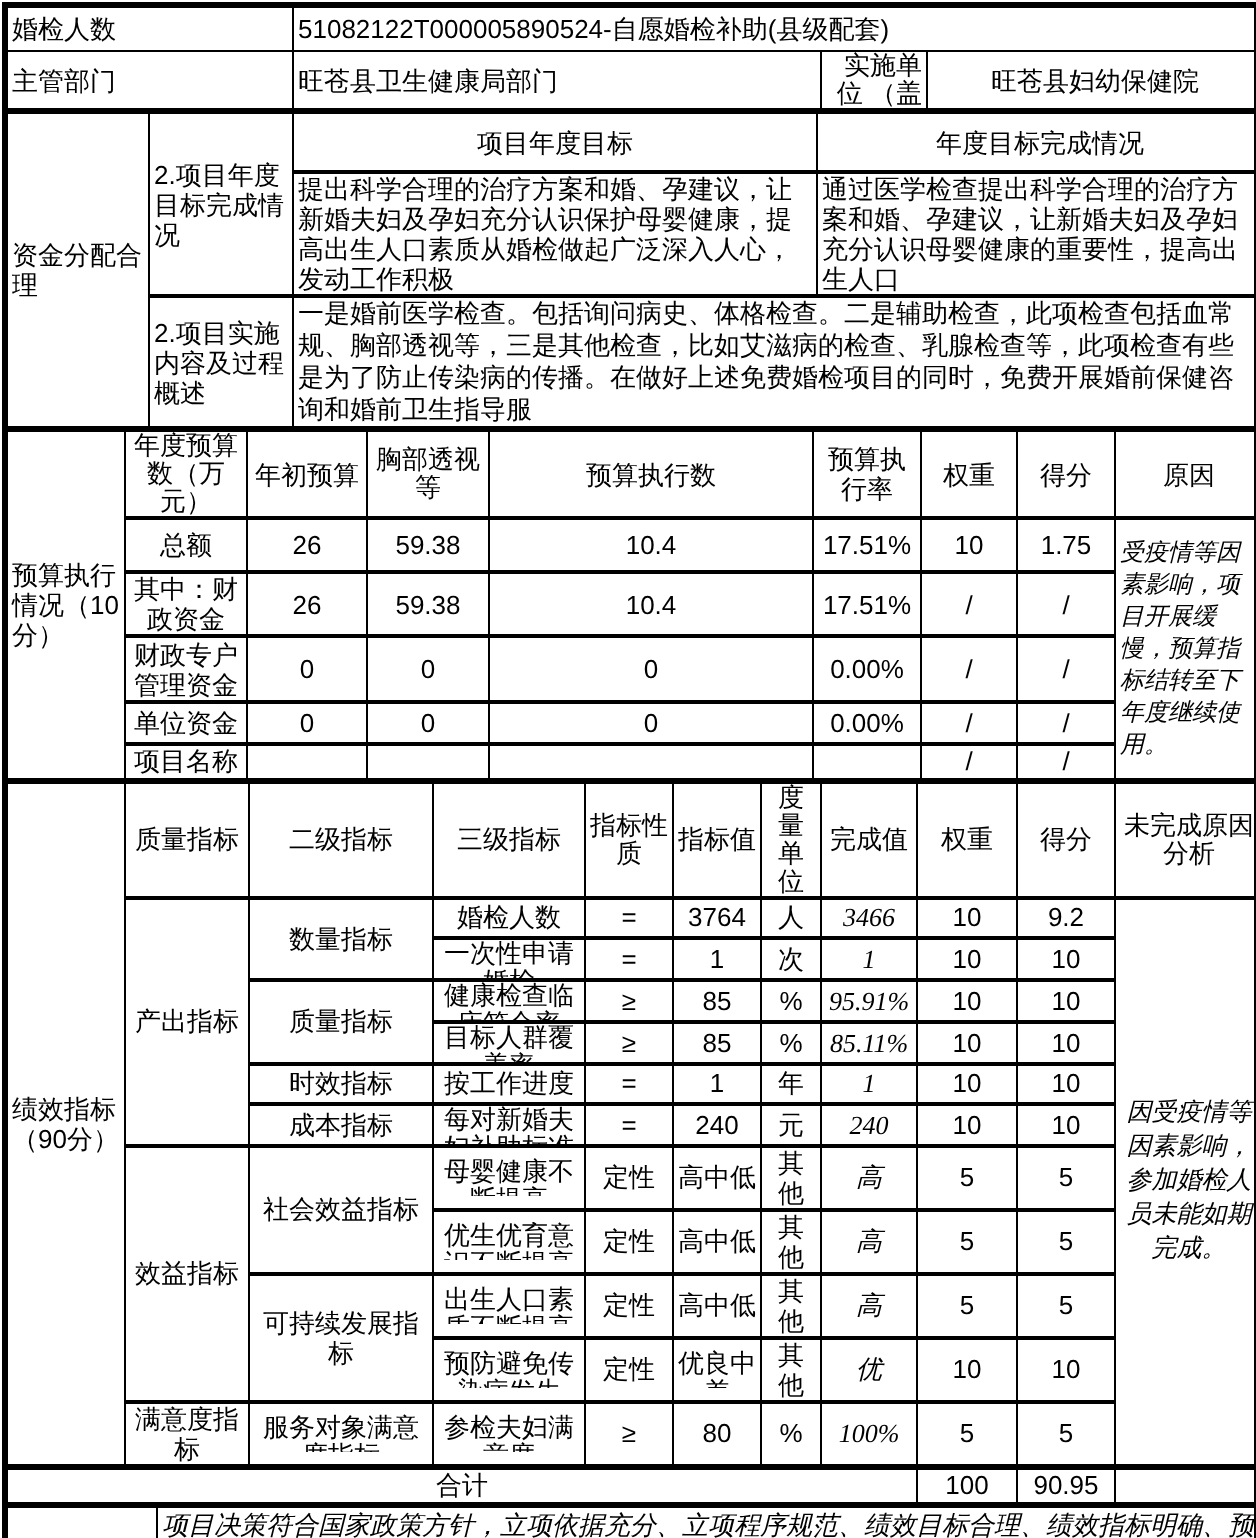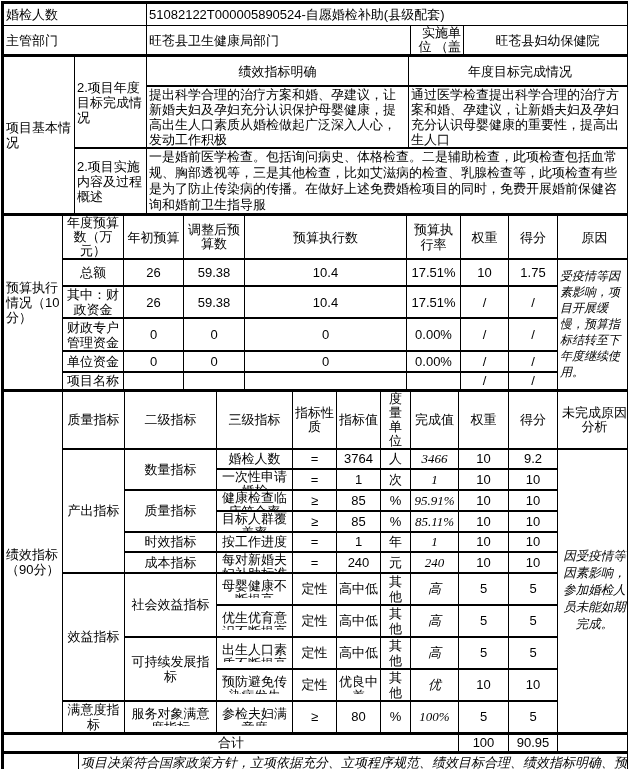--- a/index.html
+++ b/index.html
@@ -50,23 +50,23 @@
 
   <table class="sect">
     <colgroup>
         <col style="width:71px">
         <col style="width:72px">
         <col style="width:262px">
         <col style="width:223px">
       </colgroup>
     <tbody>
         <tr style="height:30px">
-      <td class="l" rowspan="3">项目基本情况</td>
+      <td class="l" rowspan="3">资金分配合理</td>
       <td class="l" rowspan="2">2.项目年度目标完成情况</td>
-      <td>绩效指标明确</td>
+      <td>项目年度目标</td>
       <td>年度目标完成情况</td>
     </tr>
     <tr style="height:45px">
       <td class="l goal">提出科学合理的治疗方案和婚、孕建议，让新婚夫妇及孕妇充分认识保护母婴健康，提高出生人口素质从婚检做起广泛深入人心，发动工作积极</td>
       <td class="l goal">通过医学检查提出科学合理的治疗方案和婚、孕建议，让新婚夫妇及孕妇充分认识母婴健康的重要性，提高出生人口</td>
     </tr>
     <tr style="height:48px">
       <td class="l">2.项目实施内容及过程概述</td>
       <td class="l" colspan="2" style="line-height:16px">一是婚前医学检查。包括询问病史、体格检查。二是辅助检查，此项检查包括血常规、胸部透视等，三是其他检查，比如艾滋病的检查、乳腺检查等，此项检查有些是为了防止传染病的传播。在做好上述免费婚检项目的同时，免费开展婚前保健咨询和婚前卫生指导服</td>
     </tr>
@@ -83,21 +83,21 @@
         <col style="width:54px">
         <col style="width:48px">
         <col style="width:49px">
         <col style="width:74px">
       </colgroup>
     <tbody>
         <tr style="height:34px">
       <td class="l" rowspan="6">预算执行情况（10分）</td>
       <td class="sm">年度预算数（万元）</td>
       <td>年初预算</td>
-      <td class="sm">调整后预算数</td>
+      <td class="sm">胸部透视等</td>
       <td>预算执行数</td>
       <td>预算执行率</td>
       <td>权重</td>
       <td>得分</td>
       <td>原因</td>
     </tr>
     <tr style="height:27px">
       <td>总额</td>
       <td>26</td>
       <td>59.38</td>

